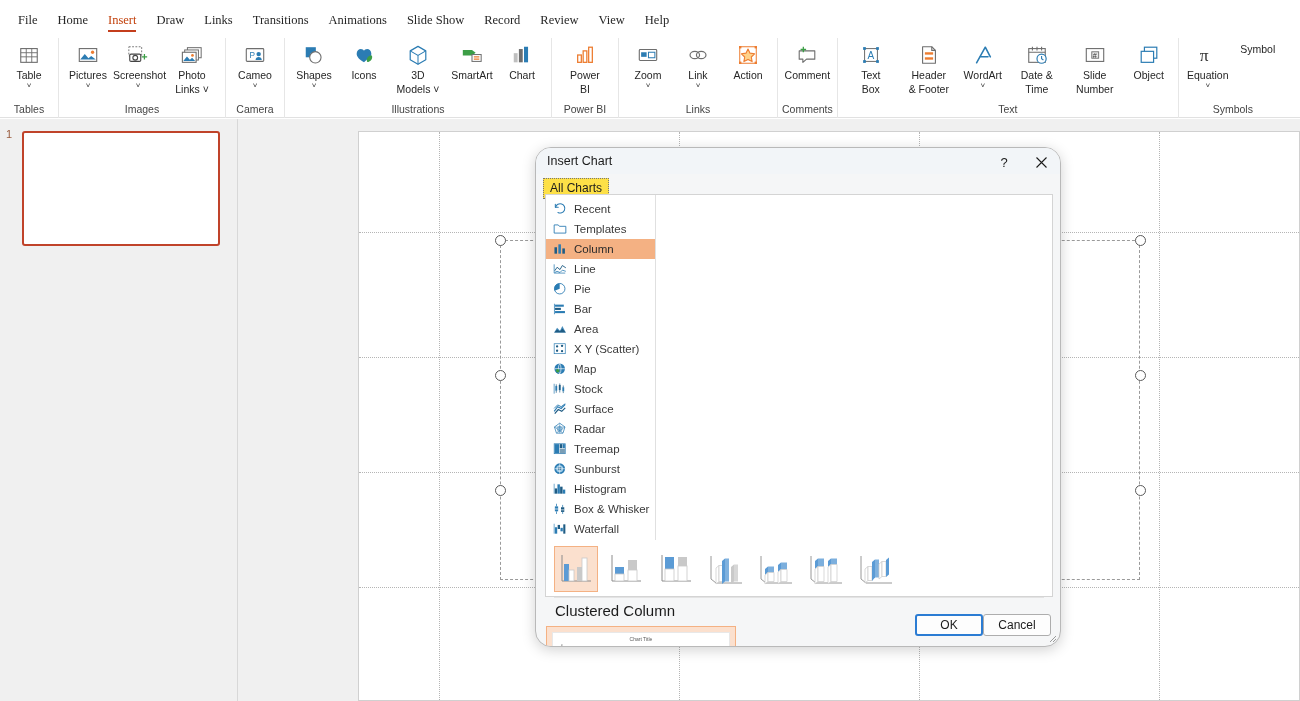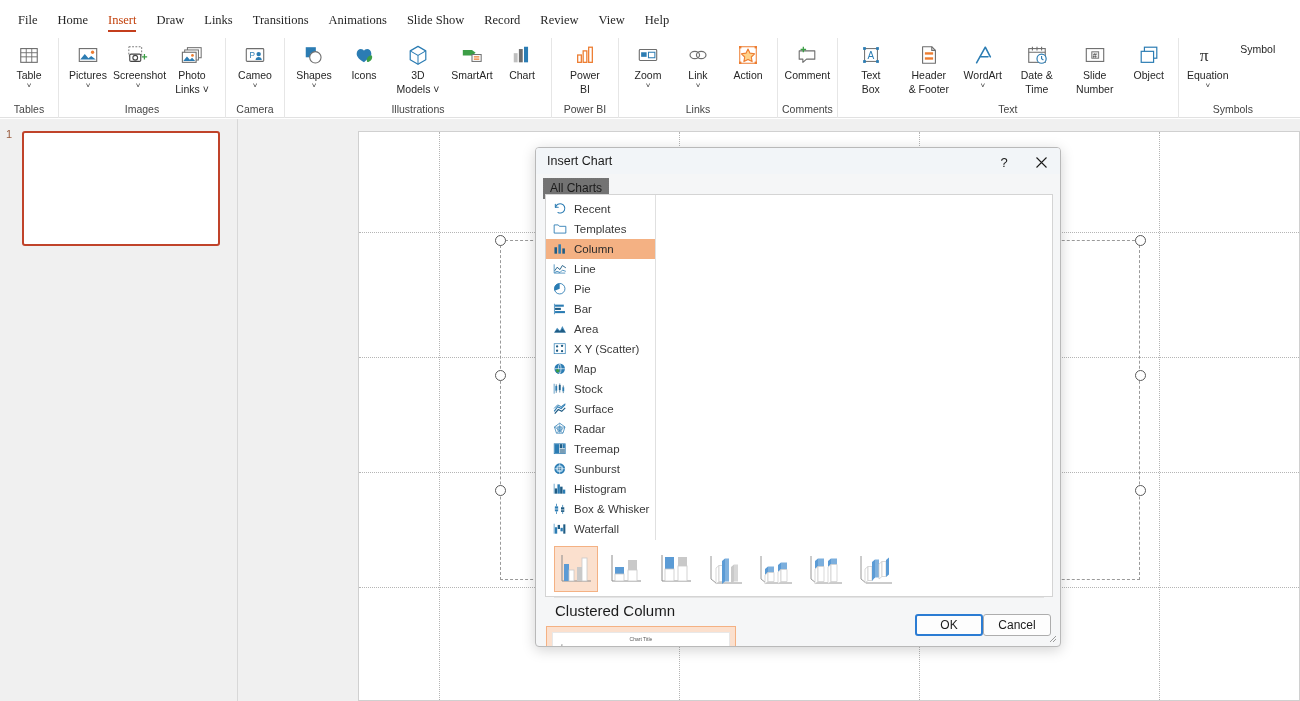--- a/index.html
+++ b/index.html
@@ -113,21 +113,21 @@
     border-radius: 50%;
     background: #ffffff; border: 1.3px solid #5a5a5a;
   }
 
   
   #dialog {
     position: absolute; left: 535px; top: 147px;
     width: 526px; height: 500px;
     background: #f5f6f7;
     border: 1px solid #b9b9b9;
-    border-radius: 4px;
+    border-radius: 16px;
     box-shadow: 0 3px 14px rgba(0,0,0,.18);
     overflow: hidden;
   }
   #dlg-title {
     position: absolute; left: 0; top: 0; width: 100%; height: 26px;
     background: #f2f5f8;
     display: flex; align-items: center;
   }
   #dlg-title .t {
     font-size: 12.5px; color: #1b1b1b; margin-left: 11px;
@@ -146,21 +146,21 @@
   }
   #tabstrip {
     position: absolute; left: 0; top: 30px; width: 100%; height: 24px;
     padding-left: 7px;
   }
   #allcharts-tab {
     display: inline-block;
     font-size: 12px; color: #1b1b1b;
     padding: 2px 6px 3px 6px;
     border: 1px dotted #777;
-    background: #737373;
+    background: #fde047;
     cursor: default;
   }
   #dlg-body {
     position: absolute; left: 9px; top: 46px;
     width: 508px; height: 403px;
     background: #ffffff;
     border: 1px solid #d4d4d4;
     display: flex;
     flex-direction: column;
   }

